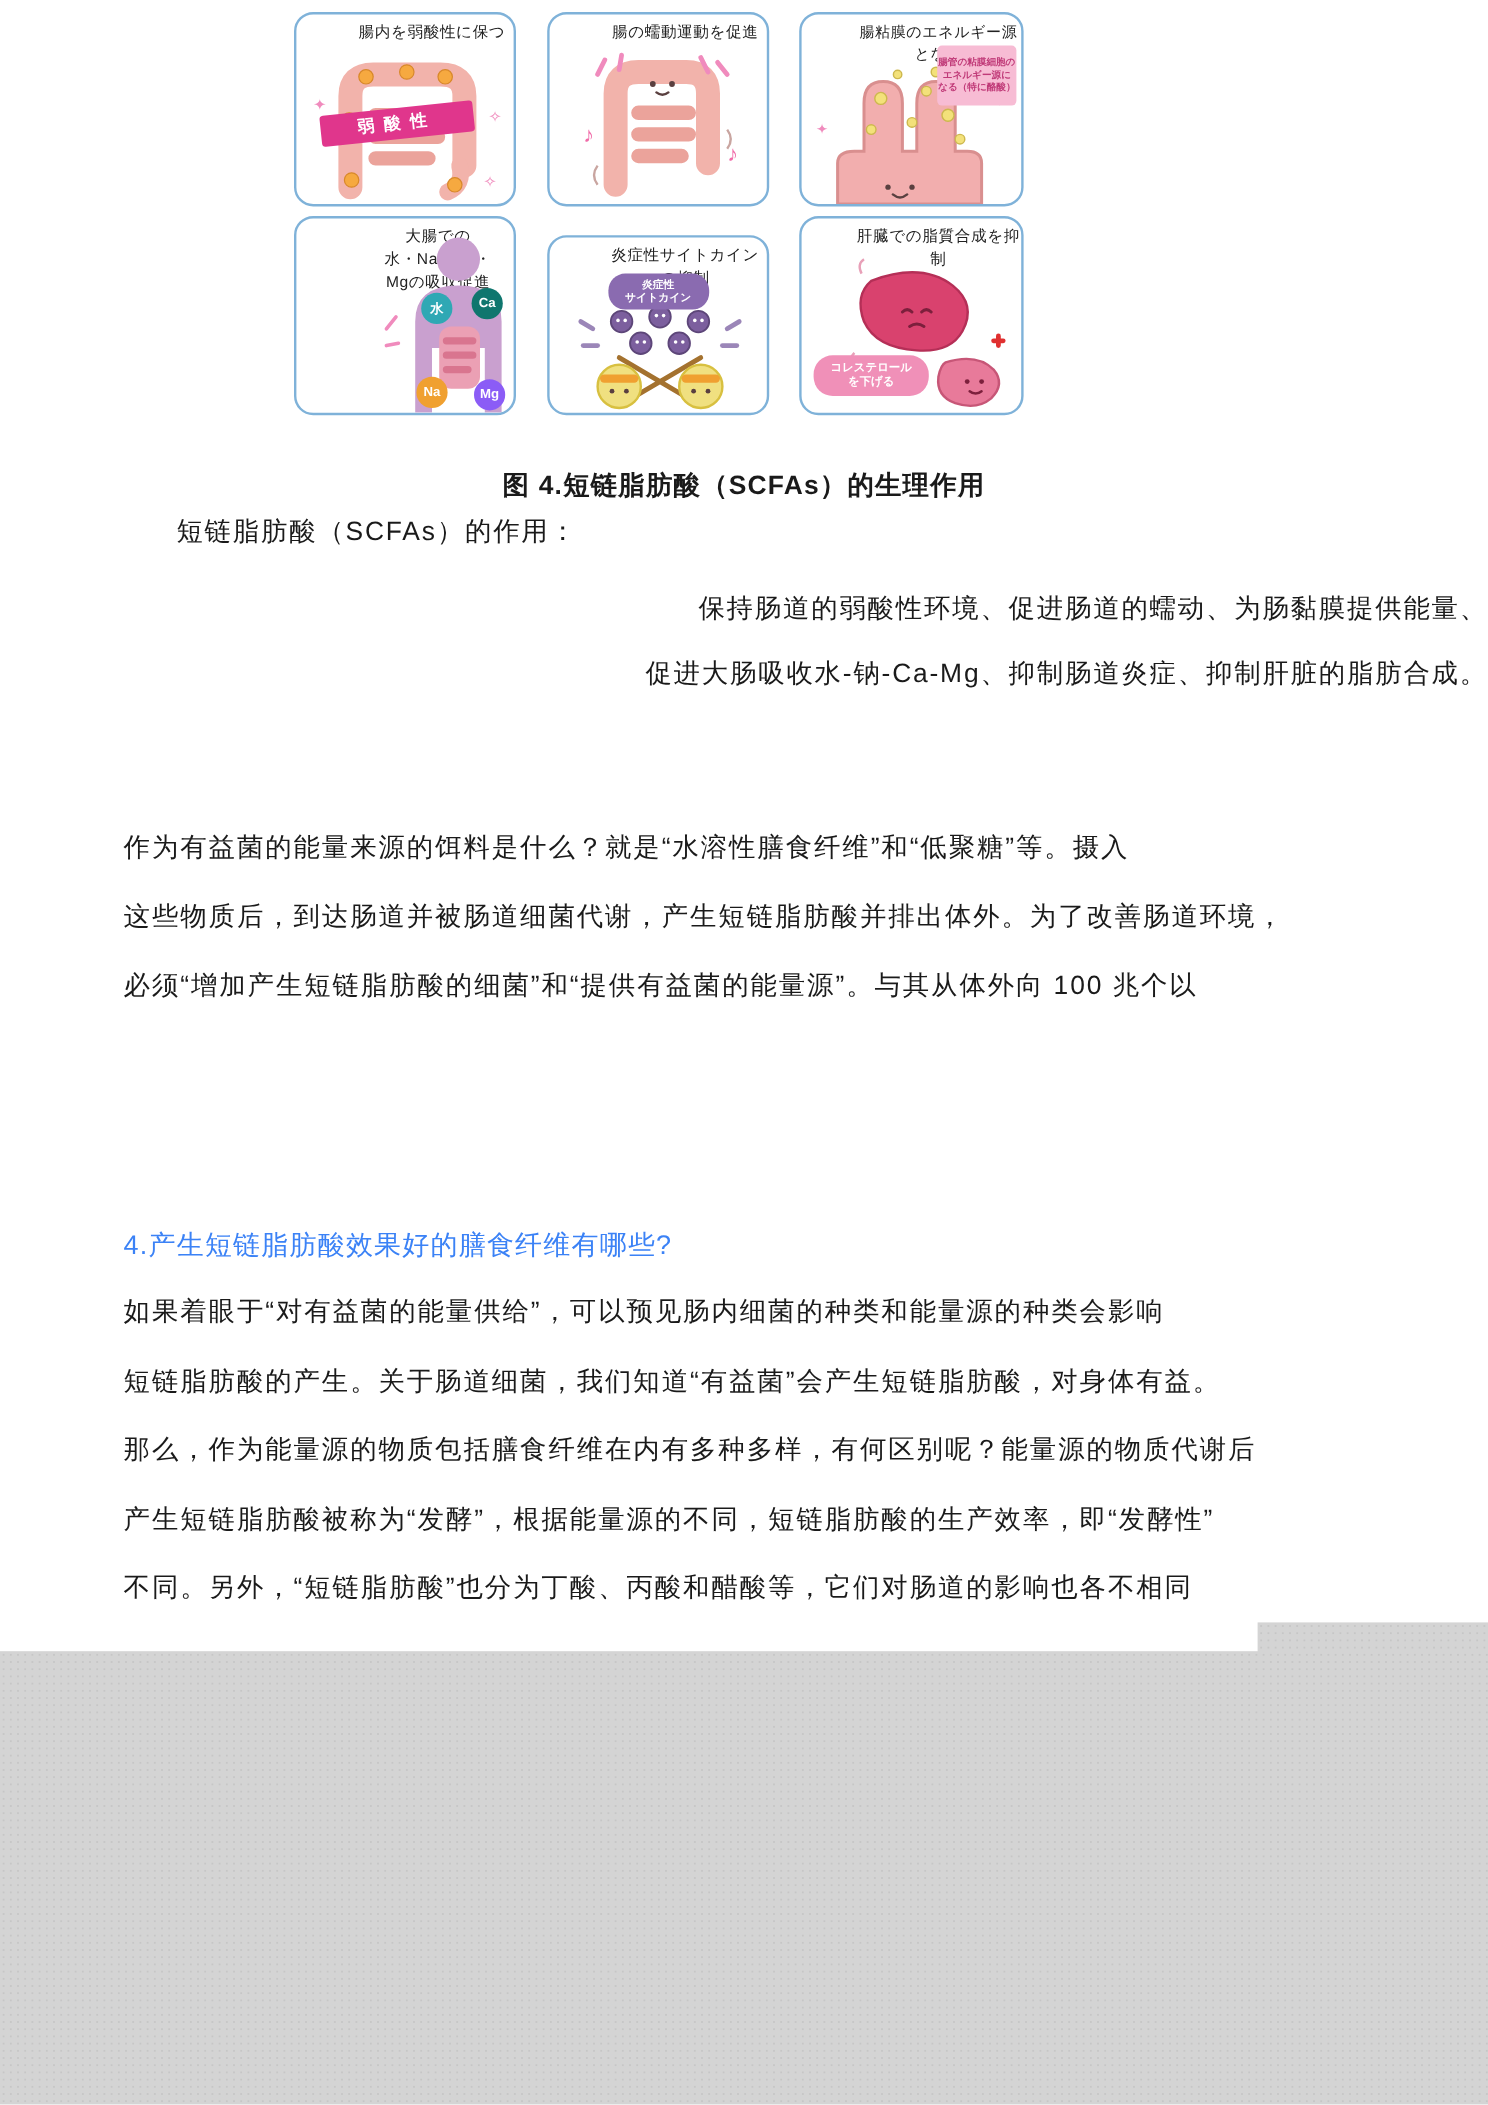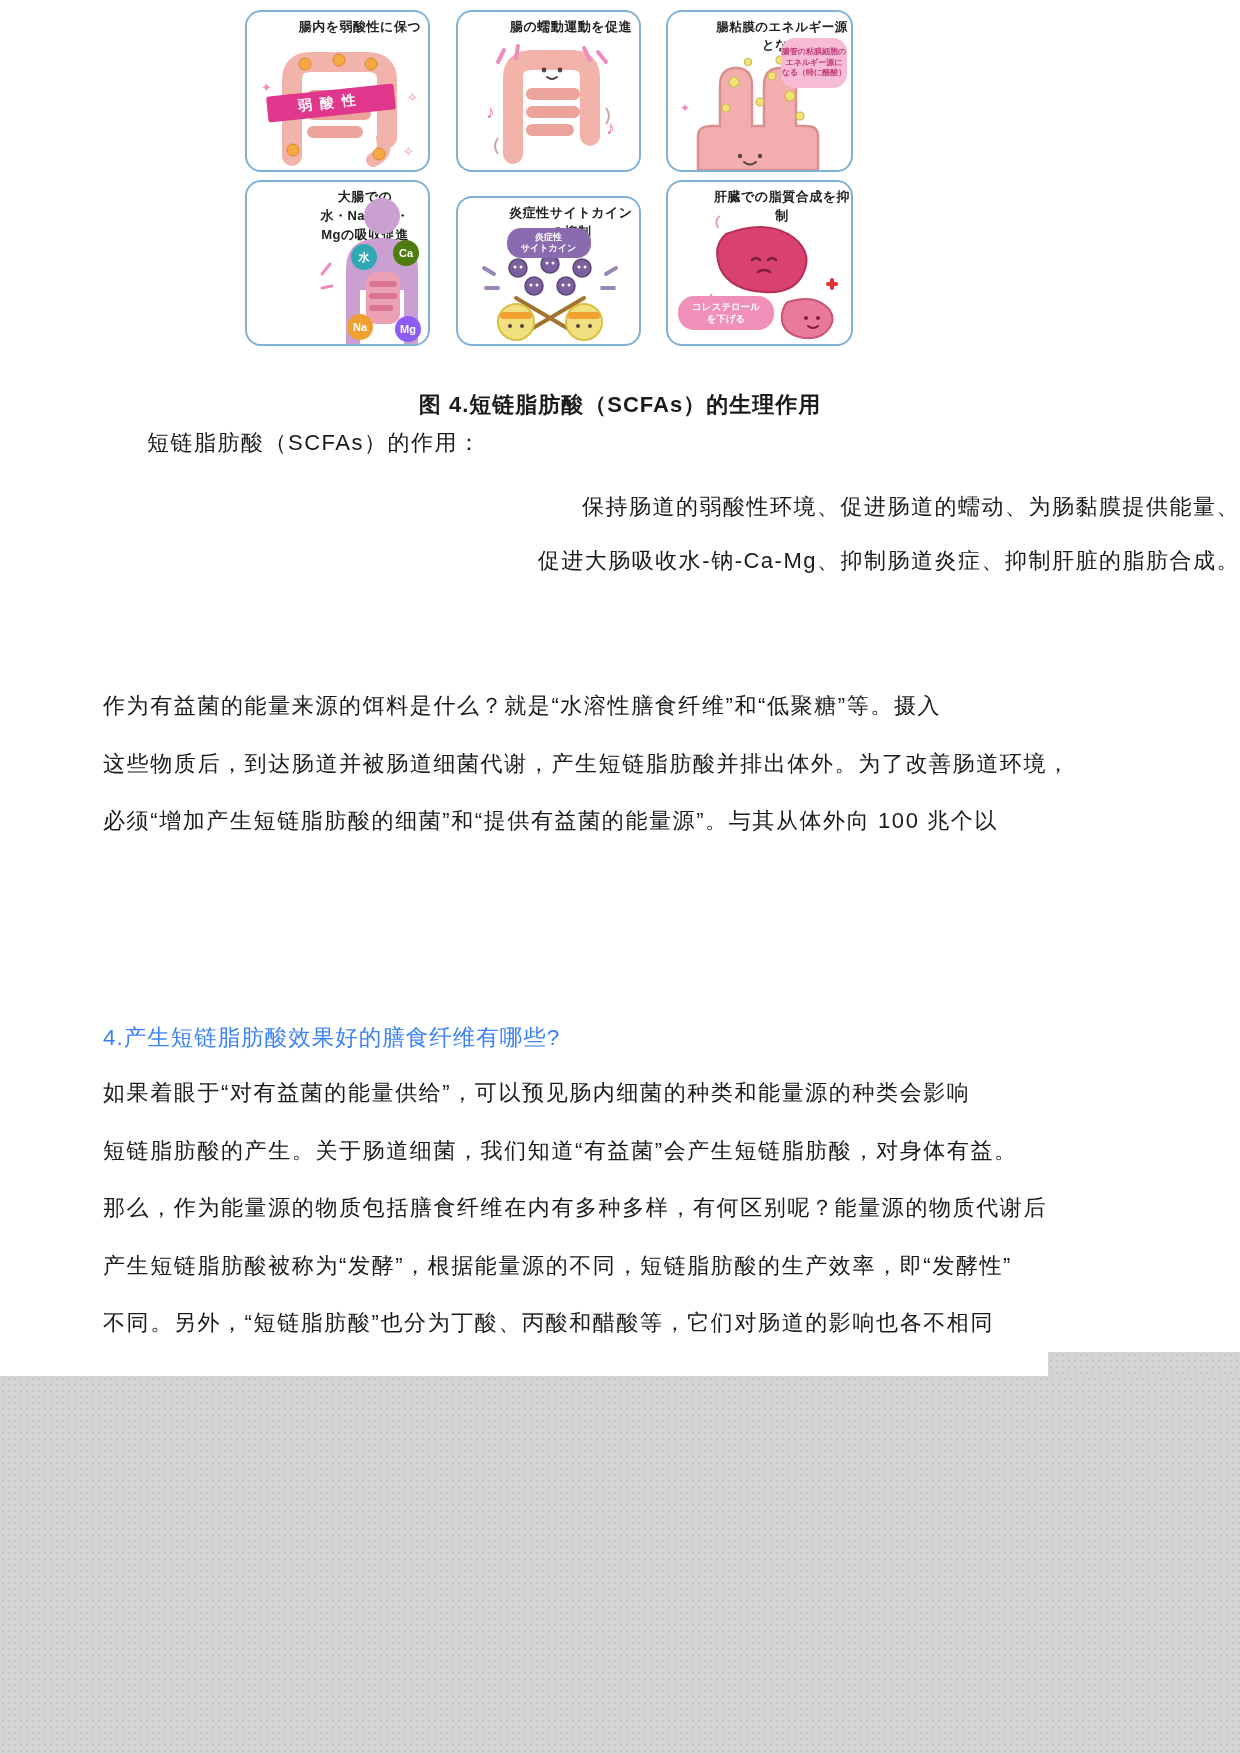--- a/index.html
+++ b/index.html
@@ -3,31 +3,31 @@
 <meta charset="utf-8">
 <style>
   html,body{margin:0;padding:0;background:#ffffff;}
   .page{position:relative;width:1240px;height:1754px;background:#ffffff;overflow:hidden;
         font-family:"Liberation Sans","DejaVu Sans",sans-serif;color:#1a1a1a;}
 
   
   .figure{position:absolute;left:0;top:0;width:1240px;height:360px;}
   .panel{position:absolute;background:#ffffff;border:2px solid #7fb2d9;border-radius:16px;
          box-sizing:border-box;overflow:hidden;}
-  .ptitle{font-weight:bold;font-size:13px;color:#222;text-align:center;padding-top:6px;
+  .ptitle{font-weight:normal;font-size:13px;color:#222;text-align:center;padding-top:6px;
           letter-spacing:0.5px;white-space:pre-line;line-height:1.45;margin-left:45px;}
   .ptitle.left{text-align:center;padding-left:10px;}
   .art{position:absolute;left:0;bottom:0;}
   .banner{position:absolute;left:455px;top:155px;width:300px;height:42px;background:#e12b26;
           border-radius:9px;color:#ffffff;font-weight:bold;font-size:26px;display:flex;
           align-items:center;justify-content:center;letter-spacing:1px;z-index:3;}
   .ribbon{position:absolute;left:20px;top:78px;width:128px;height:26px;background:#e0368c;
           transform:rotate(-6deg);color:#fff;font-weight:bold;font-size:14px;display:flex;
           align-items:center;justify-content:center;letter-spacing:8px;border-radius:3px;z-index:2;}
-  .bubble{position:absolute;border-radius:14px;font-weight:bold;white-space:pre-line;
+  .bubble{position:absolute;border-radius:4px;font-weight:bold;white-space:pre-line;
           display:flex;align-items:center;justify-content:center;text-align:center;z-index:2;}
   .bubble.p3{right:4px;top:26px;width:66px;height:50px;background:#f7bcd4;color:#c03a78;font-size:8px;line-height:1.3;}
   .bubble.p5{left:50%;transform:translateX(-50%);top:30px;width:84px;height:30px;background:#8a6bb0;color:#fff;font-size:9px;line-height:1.2;border-radius:14px;}
   .bubble.p6{left:10px;bottom:14px;width:96px;height:34px;background:#f090b8;color:#fff;font-size:9.5px;line-height:1.25;border-radius:16px;}
   .mineral{position:absolute;width:26px;height:26px;border-radius:50%;color:#fff;font-size:11px;
            font-weight:bold;display:flex;align-items:center;justify-content:center;z-index:2;}
 
   
   .caption{position:absolute;left:0;top:390px;width:1240px;text-align:center;font-size:22px;
            font-weight:bold;letter-spacing:1px;}
@@ -138,21 +138,21 @@
         <path d="M38,150 L38,74 Q38,44 74,44 Q110,44 110,74 L110,150
                  L96,150 L96,96 L52,96 L52,150 Z" fill="#c9a0cf"></path>
         <rect x="58" y="78" width="34" height="52" rx="10" fill="#eba0b4"></rect>
         <path d="M64,90 h22 M64,102 h22 M64,114 h18" stroke="#d9758f" stroke-width="6" stroke-linecap="round"></path>
         <g stroke="#f08bbd" stroke-width="3" stroke-linecap="round">
           <path d="M22,70 l-8,10"></path>
             <path d="M24,92 l-10,2"></path>
         </g>
       </svg>
       <div class="mineral" style="left:104px;top:62px;background:#2fa8b4;">水</div>
-      <div class="mineral" style="left:146px;top:58px;background:#4d7c0f;">Ca</div>
+      <div class="mineral" style="left:146px;top:58px;background:#0f766e;">Ca</div>
       <div class="mineral" style="left:100px;top:132px;background:#f0a030;">Na</div>
       <div class="mineral" style="left:148px;top:134px;background:#8b5cf6;text-align:center;">Mg</div>
     </div>
 
     <div class="panel" style="left:456px;top:196px;width:185px;height:150px;">
       <div class="ptitle">炎症性サイトカインの抑制</div>
       <div class="bubble p5">炎症性
 サイトカイン</div>
       <svg class="art" width="185" height="90" viewBox="0 0 185 90">
         <g fill="#7c5f9e" stroke="#5d4679" stroke-width="1.5">

